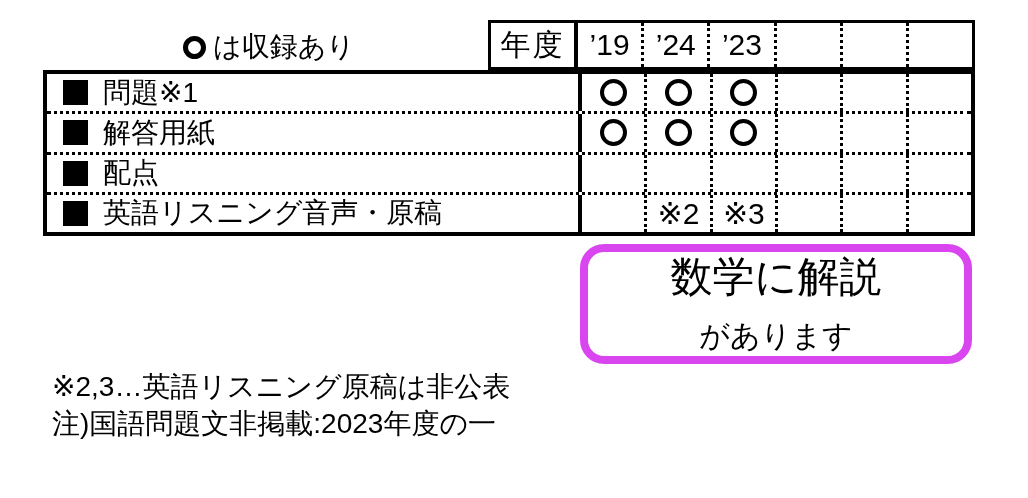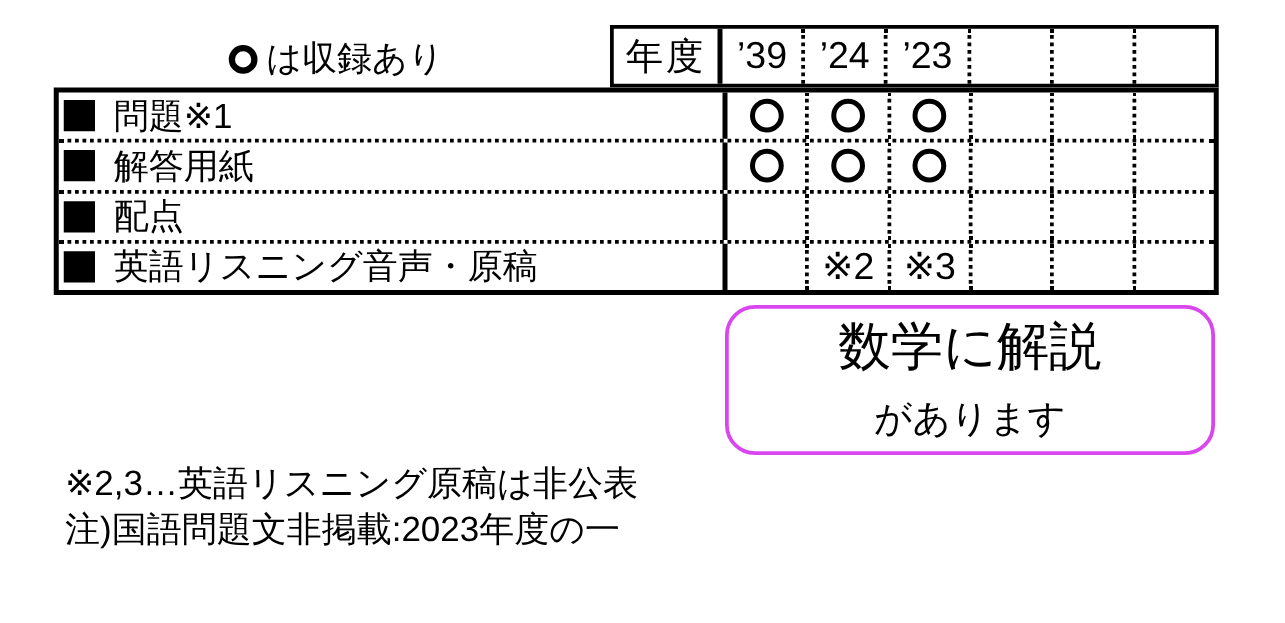--- a/index.html
+++ b/index.html
@@ -15,48 +15,48 @@
   
   .year-header { position: absolute; left: 488px; top: 20px; width: 487px; height: 50px; display: flex; border: 3px solid #000; background: #fff; }
   .corner-cell { width: 87px; flex: none; border-right: 4px solid #000; display: flex; align-items: center; justify-content: center; font-size: 30px; letter-spacing: 2px; }
   .ycell { flex: 1; display: flex; align-items: center; justify-content: center; font-size: 30px; border-left: 3px dotted #000; }
   .ycell.first { border-left: none; }
 
   
   .tbody { position: absolute; left: 43px; top: 70px; width: 932px; height: 166px; border: 4px solid #000; display: flex; flex-direction: column; background: #fff; }
   .trow { flex: 1; display: flex; border-top: 3px dotted #000; min-height: 0; }
   .trow:first-child { border-top: none; }
-  .label-cell { width: 531px; flex: none; display: flex; align-items: center; gap: 15px; padding-left: 4px; font-size: 28px; overflow: hidden; white-space: nowrap; }
+  .label-cell { width: 531px; flex: none; display: flex; align-items: center; gap: 15px; padding-left: 16px; font-size: 28px; overflow: hidden; white-space: nowrap; }
   .sq { width: 25px; height: 25px; background: #000; flex: none; }
   .cell { flex: 1; display: flex; align-items: center; justify-content: center; font-size: 30px; border-left: 3px dotted #000; }
   .cell.first { border-left: 4px solid #000; }
   .circle { width: 27px; height: 27px; border: 4px solid #000; border-radius: 50%; }
 
   
-  .callout { position: absolute; left: 580px; top: 244px; width: 392px; height: 120px; border: 3px solid #d946ef; border-radius: 24px; background: #fff; display: flex; flex-direction: column; align-items: center; justify-content: center; }
+  .callout { position: absolute; left: 580px; top: 244px; width: 392px; height: 120px; border: 8px solid #d946ef; border-radius: 24px; background: #fff; display: flex; flex-direction: column; align-items: center; justify-content: center; }
   .callout-line1 { font-size: 42px; line-height: 1.15; }
   .callout-line2 { font-size: 30px; line-height: 1.25; margin-top: 16px; }
 
   
   .notes { position: absolute; left: 52px; top: 368px; font-size: 28px; line-height: 37px; white-space: nowrap; }
 </style>
 </head>
 <body>
 
 <div class="page">
 
   <div class="legend">
     <span class="legend-circle"></span>
     <span>は収録あり</span>
   </div>
 
   <div class="year-header">
     <div class="corner-cell">年度</div>
 
-  <div class="ycell first">’39</div>
+  <div class="ycell first">’19</div>
       <div class="ycell">’24</div>
       <div class="ycell">’23</div>
       <div class="ycell"></div>
       <div class="ycell"></div>
       <div class="ycell"></div>
     </div>
 
   <div class="tbody">
 
   <div class="trow">

